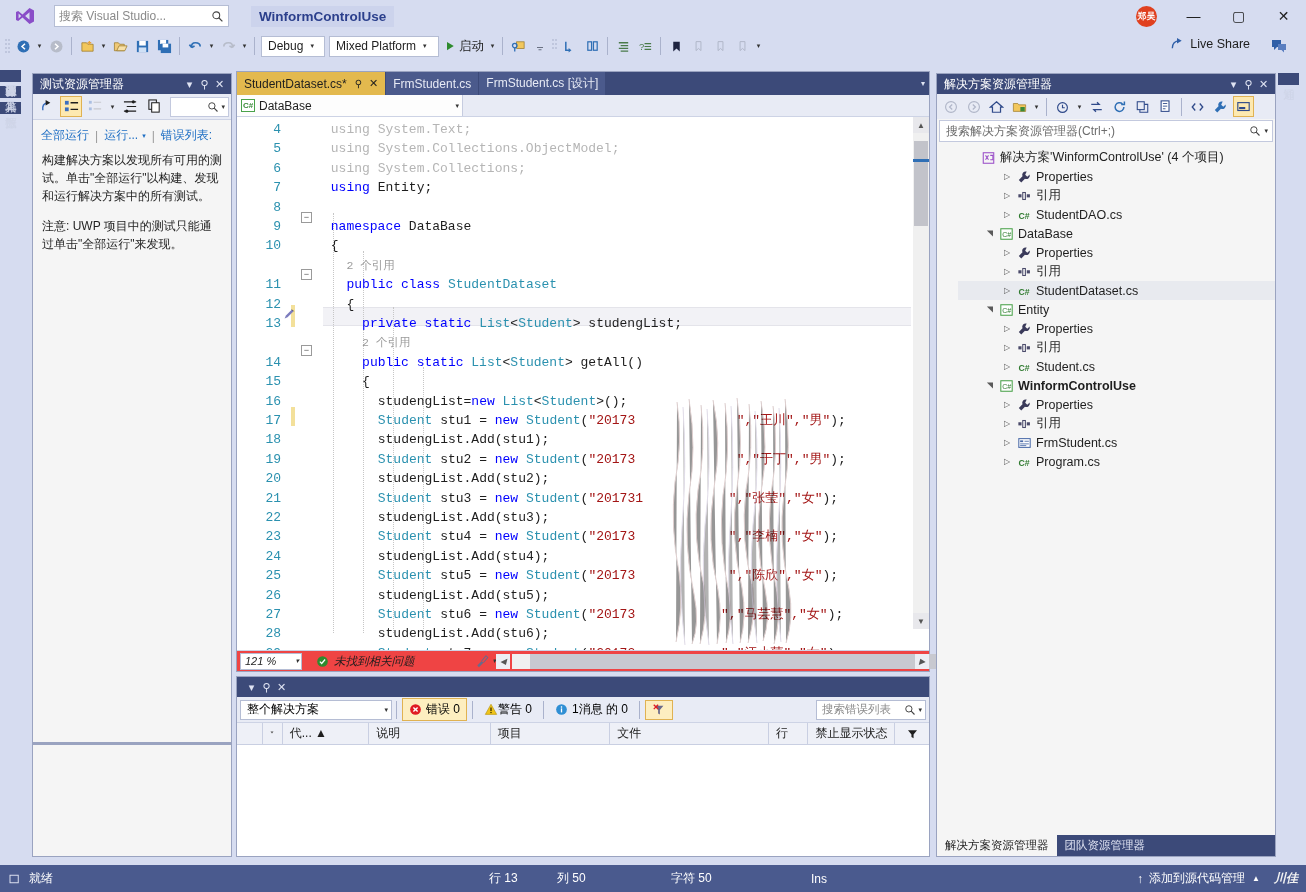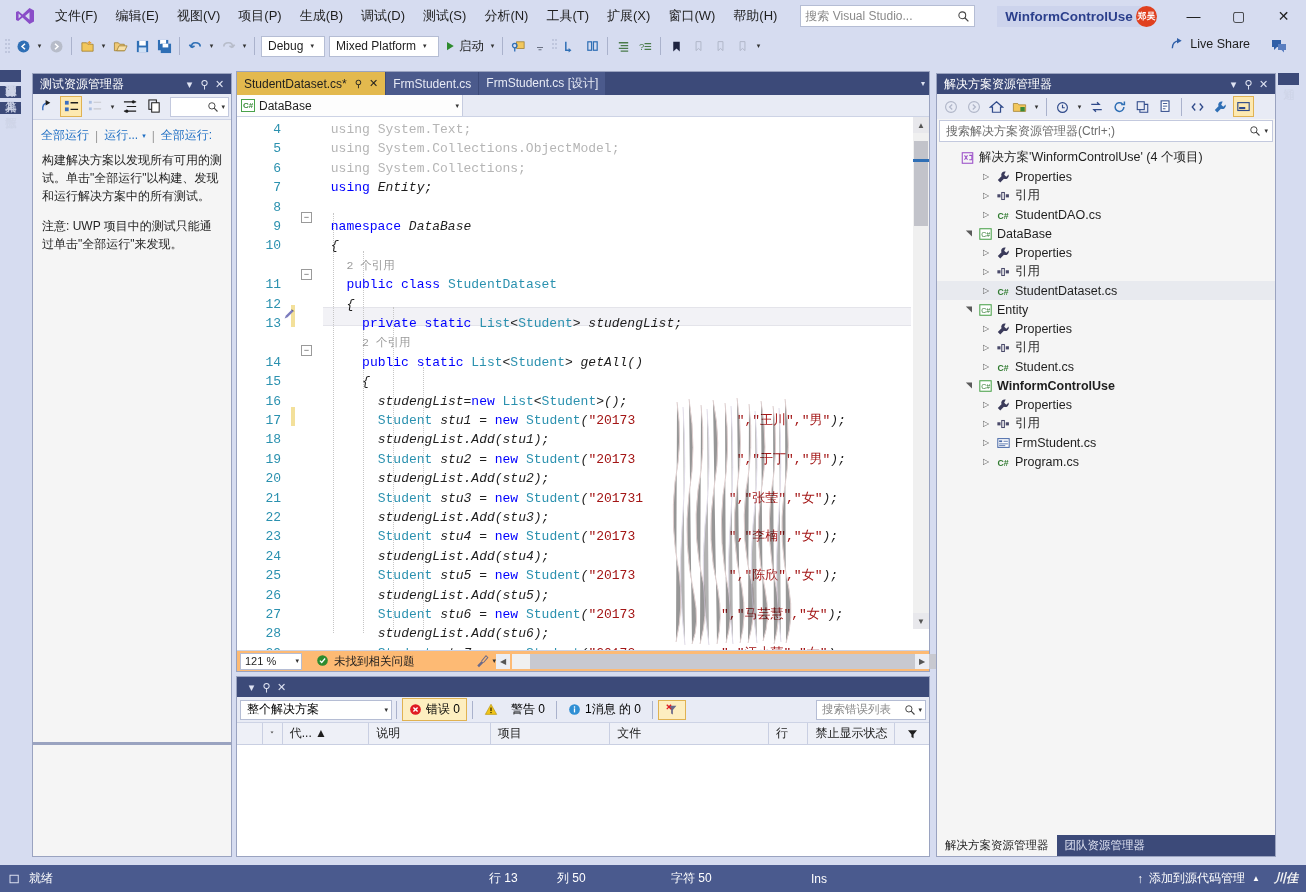--- a/index.html
+++ b/index.html
@@ -114,34 +114,34 @@
   .code-area { position:relative; height:534px; overflow:hidden; background:#fff; }
   .code {
     position:absolute; left:0; top:0; font-family:"Liberation Mono", monospace; font-size:13px;
     line-height:19.4px; white-space:pre; width:100%;
   }
   .ln { position:absolute; left:0; width:44px; text-align:right; color:#2b91af; }
   .gl { position:absolute; left:86px; }
   .k  { color:#0000ff; }
   .ty { color:#2b91af; }
   .st { color:#a31515; }
-  .pl { color:#1e1e1e;font-style:italic; }
+  .pl { color:#1e1e1e; }
   .ghost { color:#b5b5b5; }
   .cref { color:#9a9a9a; font-size:11.5px;text-align:center; }
   .curline { position:absolute; left:86px; right:18px; height:19px; background:#f2f2f6; border-top:1px solid #e4e4ea; border-bottom:1px solid #e4e4ea;}
   .changebar { position:absolute; left:54px; width:4px; background:#f3e09a; }
   .foldcol { position:absolute; left:64px; width:11px; height:11px; border:1px solid #9a9a9a; background:#fff; font-size:9px; line-height:9px; text-align:center; color:#555;}
   .indentguide { position:absolute; border-left:1px dotted #c6c6c6; }
   .vscroll { position:absolute; right:0; top:45px; width:16px; bottom:22px; background:#f0f0f0; }
   .vthumb { position:absolute; right:1px; top:8px; width:14px; height:85px; background:#c2c3ca; }
   .vs-arrow { position:absolute; right:0; width:16px; height:16px; background:#e8e8ec; display:flex; align-items:center; justify-content:center; font-size:8px; color:#555;}
   .codemark { position:absolute; right:0; width:16px; height:4px; }
   .editor-status {
-    position:absolute; left:0; bottom:0; width:100%; height:21px; background:#fdba74;
-    display:flex; align-items:center; font-size:11.5px; color:#1e1e1e; border-top:1px solid #cdd3e5;
+    position:absolute; left:0; bottom:0; width:100%; height:21px; background:#ef4444;
+    display:flex; align-items:center; font-size:11.5px; color:#1e1e1e; border-top:1px solid #cdd3e5;font-style:italic;
   }
   .zoomcombo { width:62px; height:17px; border:1px solid #b5bdd4; background:#fff; display:flex; align-items:center; padding:0 2px 0 4px; margin-left:3px; font-size:11px;}
   .hscroll { flex:1; height:15px; background:#f0f0f0; margin:0 2px; position:relative; }
   .hthumb { position:absolute; left:18px; top:0; width:450px; height:15px; background:#c8c9d0; }
   .hs-arr { position:absolute; top:0; width:14px; height:15px; display:flex; align-items:center; justify-content:center; font-size:8px; color:#555; background:#eceef4;}
 
   
   .errpanel { position:absolute; left:236px; top:676px; width:694px; height:181px; background:#fff; border:1px solid #9aa3c0;}
   .err-toolbar { height:26px; background:#e8ebf5; display:flex; align-items:center; padding:0 3px; border-bottom:1px solid #cdd3e5;}
   .scope-combo { width:152px; height:20px; background:#fff; border:1px solid #b5bdd4; display:flex; align-items:center; padding:0 3px 0 6px; font-size:12px;}
@@ -151,21 +151,21 @@
   .err-cols { height:22px; background:#eef0f7; display:flex; align-items:center; font-size:12px; color:#1e1e1e; border-bottom:1px solid #c9cfe2;}
   .err-col { border-right:1px solid #c9cfe2; height:22px; display:flex; align-items:center; padding:0 7px; white-space:nowrap;}
 
   
   .solpanel { position:absolute; left:936px; top:73px; width:340px; height:784px; background:#f5f5f5; border:1px solid #9aa3c0;}
   .sol-toolbar { height:25px; background:#e8ebf5; display:flex; align-items:center; padding:0 2px; }
   .sol-btn { width:21px; height:21px; display:flex; align-items:center; justify-content:center; margin:0 1px;}
   .sol-btn.sel { background:#fde9b0; border:1px solid #e0b252; }
   .sol-search { height:22px; background:#fff; border:1px solid #c3c9de; display:flex; align-items:center; padding:0 4px 0 6px; font-size:12px; color:#6d6d6d; margin:1px 2px;}
   .tree { padding:5px 0 0 0; font-size:12.5px; color:#1e1e1e; }
-  .trow { height:19px; display:flex; align-items:center; padding-left:6px; white-space:nowrap;}
+  .trow { height:19px; display:flex; align-items:center; padding-left:6px; white-space:nowrap;margin-left:21px;}
   .trow.sel { background:#e8eaef; }
   .tarrow { width:14px; text-align:center; font-size:8px; color:#5a5a5a; }
   .ticon { width:20px; display:flex; align-items:center; justify-content:center; }
   .tlabel { margin-left:2px; }
   .tlabel.b { font-weight:bold; }
   .sol-bottom-tabs { position:absolute; left:0; bottom:0; width:100%; height:21px; background:#3c4a79; display:flex; align-items:stretch;}
   .sbtab { display:flex; align-items:center; padding:0 8px; font-size:11.5px; color:#dfe3f2; }
   .sbtab.active { background:#f5f5f5; color:#1e1e1e; }
   .rdock { position:absolute; left:1278px; top:73px; width:20px; height:80px; }
 
@@ -183,34 +183,20 @@
 </head>
 <body>
 
 <div class="app">
 
   <div class="titlebar">
     <div class="vs-logo">
       <svg width="20" height="20" viewBox="0 0 20 20">
           <path d="M14.5 2 L19 4.4 L19 15.6 L14.5 18 L7.5 11.6 L3.2 15 L1 13.9 L1 6.1 L3.2 5 L7.5 8.4 Z M14.5 6.2 L10.1 10 L14.5 13.8 Z M3.6 7.6 L3.6 12.4 L6.2 10 Z" fill="#8a4ec8"></path>
         </svg>
-    </div>
-    <div class="menu">
-      <div class="menu-item">文件(F)</div>
-      <div class="menu-item">编辑(E)</div>
-      <div class="menu-item">视图(V)</div>
-      <div class="menu-item">项目(P)</div>
-      <div class="menu-item">生成(B)</div>
-      <div class="menu-item">调试(D)</div>
-      <div class="menu-item">测试(S)</div>
-      <div class="menu-item">分析(N)</div>
-      <div class="menu-item">工具(T)</div>
-      <div class="menu-item">扩展(X)</div>
-      <div class="menu-item">窗口(W)</div>
-      <div class="menu-item">帮助(H)</div>
     </div>
     <div class="search-box">
       <div class="ph">搜索 Visual Studio...</div>
       <svg width="13" height="13" viewBox="0 0 16 16">
           <circle cx="6.5" cy="6.5" r="4.2" fill="none" stroke="#444" stroke-width="1.3"></circle>
           <line x1="9.6" y1="9.6" x2="14" y2="14" stroke="#444" stroke-width="1.5"></line>
         </svg>
     </div>
     <div class="title-name">WinformControlUse</div>
     <div class="userbadge">郑吴</div>
@@ -461,21 +447,21 @@
           </svg>
         <span style="font-size:7px;margin-left:2px;color:#333">▾</span>
       </div>
     </div>
     <div class="test-links">
       <a href="#">全部运行</a>
       <span class="sep">|</span>
       <a href="#">运行...</a>
       <span style="font-size:7px;margin-left:4px;color:#1f6fc4">▾</span>
       <span class="sep">|</span>
-      <a href="#">全部运行:</a>
+      <a href="#">错误列表:</a>
     </div>
     <div class="test-body">
       <p>构建解决方案以发现所有可用的测试。单击"全部运行"以构建、发现和运行解决方案中的所有测试。</p>
       <p>注意: UWP 项目中的测试只能通过单击"全部运行"来发现。</p>
     </div>
   </div>
   <div class="test-split"></div>
   <div class="testpanel2"></div>
 
   <div class="editor-wrap">
@@ -553,21 +539,21 @@
       </div>
       <div class="codemark" style="top:42px;background:#2f6fb5;height:3px"></div>
       <div class="vs-arrow" style="bottom:22px">▼</div>
     </div>
 
     <div class="editor-status">
       <div class="zoomcombo">
         <span style="flex:1">121 %</span>
         <span style="font-size:7px;color:#333">▾</span>
       </div>
-      <div style="display:flex;margin-left:14px">
+      <div style="display:flex;align-items:center;margin-left:14px">
         <svg width="13" height="13" viewBox="0 0 16 16">
             <circle cx="8" cy="8" r="6.5" fill="#2e8b2e"></circle>
             <path d="M4.8 8.2 L7 10.4 L11.2 5.6" fill="none" stroke="#fff" stroke-width="1.6"></path>
           </svg>
         <span style="margin-left:5px">未找到相关问题</span>
       </div>
       <div style="margin-left:60px;display:flex;align-items:center">
         <svg width="15" height="14" viewBox="0 0 16 16">
             <path d="M2 13 L7 8 L9 10 L4 15 Z" fill="#6a6a8a"></path>
             <path d="M7 8 L12 2 L14 4 L9 10" fill="none" stroke="#6a6a8a" stroke-width="1.2"></path>
@@ -601,21 +587,21 @@
           </svg>
         <span style="margin-left:4px">错误 0</span>
       </div>
       <div class="tb-sep"></div>
       <div class="sev-btn">
         <svg width="14" height="13" viewBox="0 0 16 16">
             <path d="M8 1.5 L15 14 H1 Z" fill="#f0c419" stroke="#b08c00" stroke-width=".7"></path>
             <path d="M8 5.5 v4.2" stroke="#3a2e00" stroke-width="1.6"></path>
             <circle cx="8" cy="11.8" r=".9" fill="#3a2e00"></circle>
           </svg>
-        <span style="margin-left:13px">警告 0</span>
+        <span style="margin-left:0">警告 0</span>
       </div>
       <div class="tb-sep"></div>
       <div class="sev-btn">
         <svg width="13" height="13" viewBox="0 0 16 16">
             <circle cx="8" cy="8" r="6.6" fill="#2f8fd4"></circle>
             <rect x="7.2" y="6.6" width="1.6" height="5" fill="#fff"></rect>
             <rect x="7.2" y="4" width="1.6" height="1.8" fill="#fff"></rect>
           </svg>
         <span style="margin-left:4px">1消息 的 0</span>
       </div>

